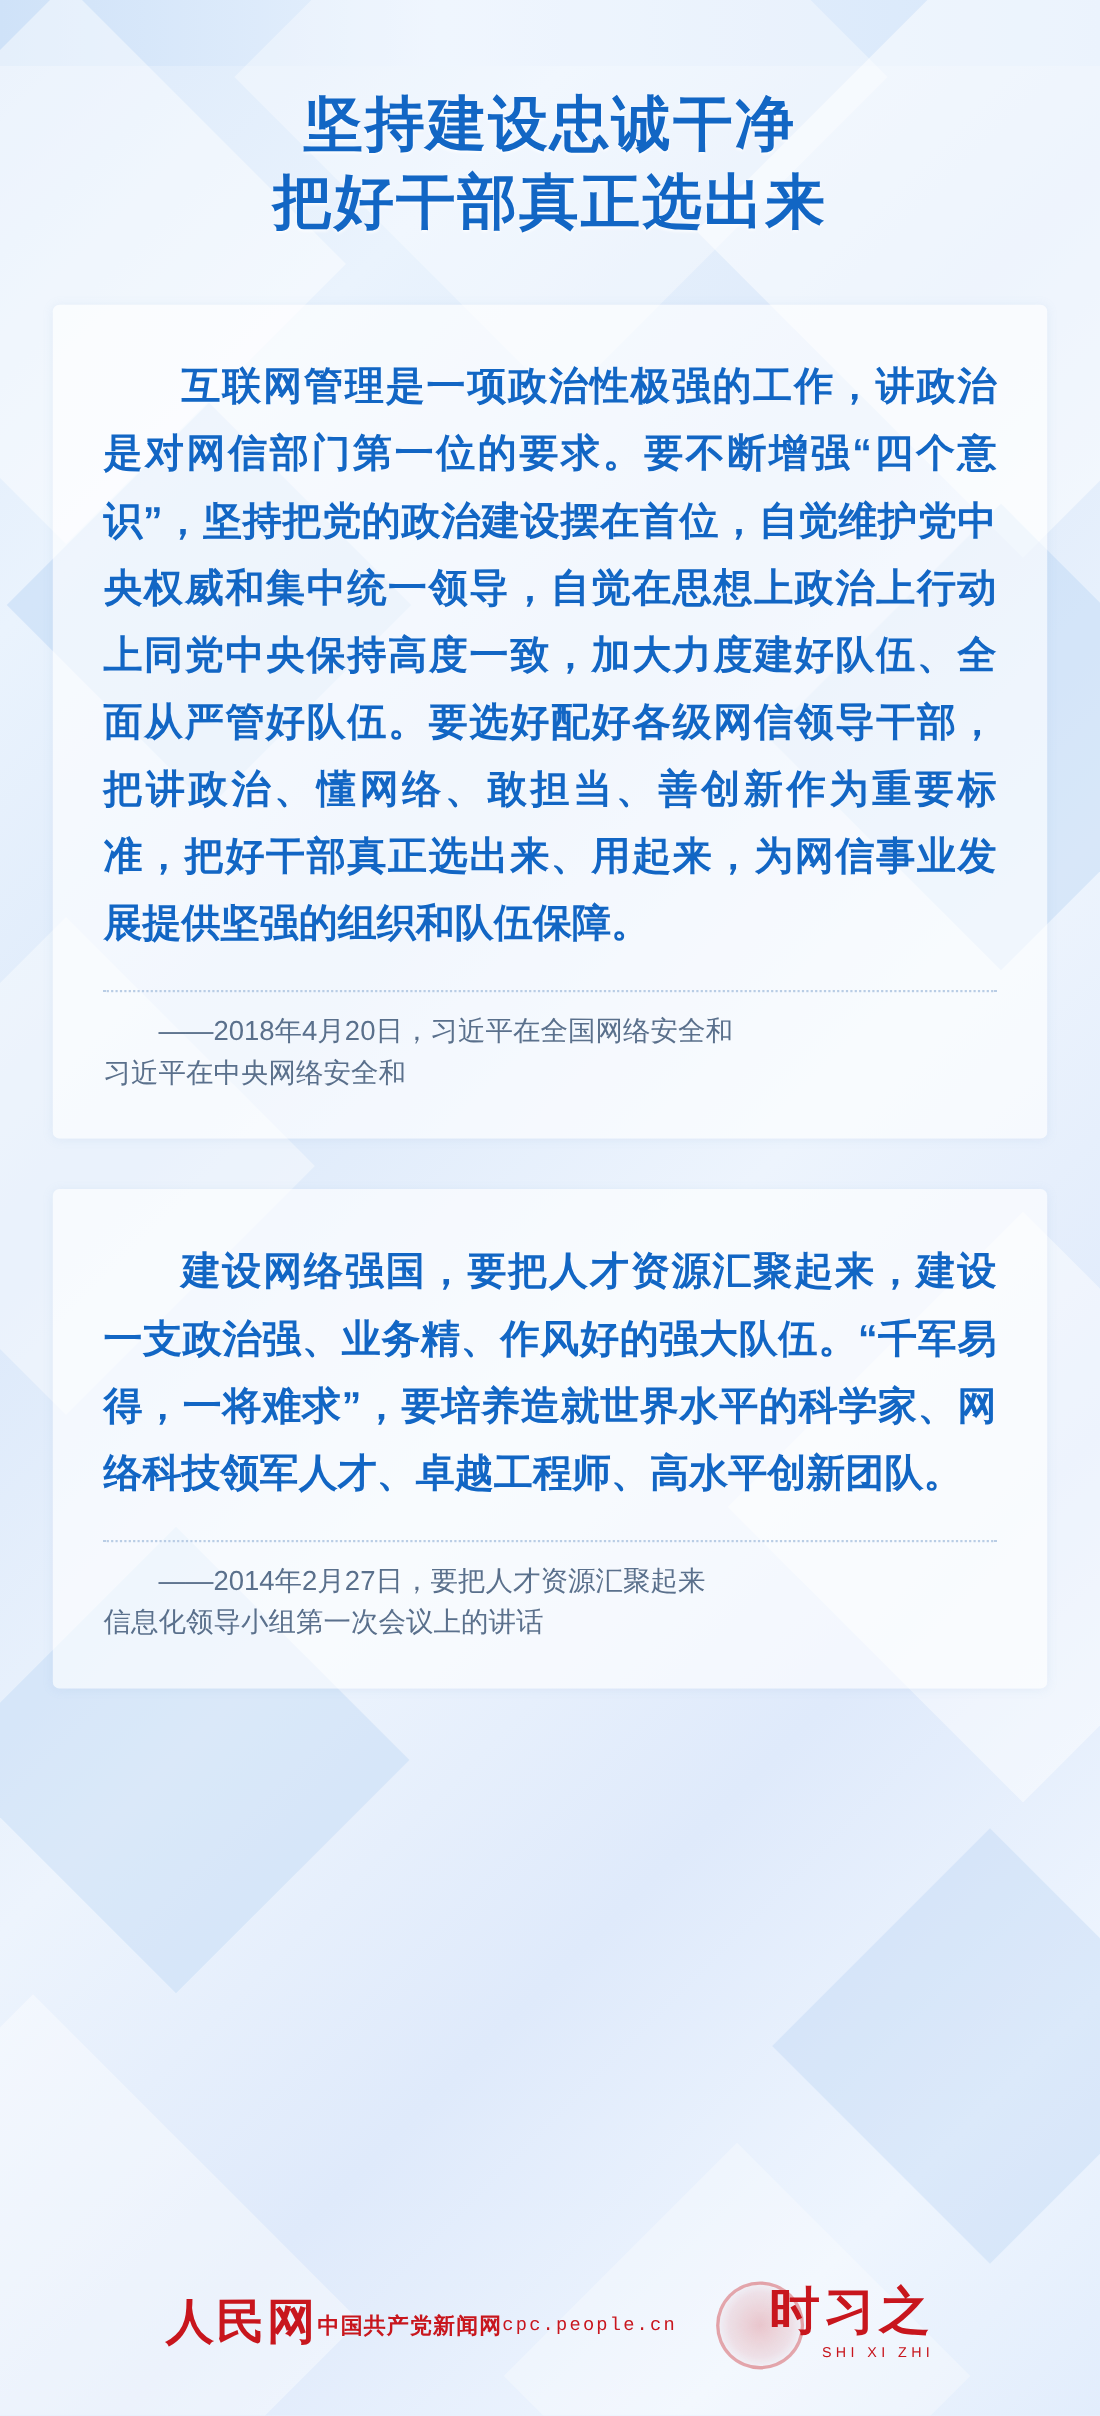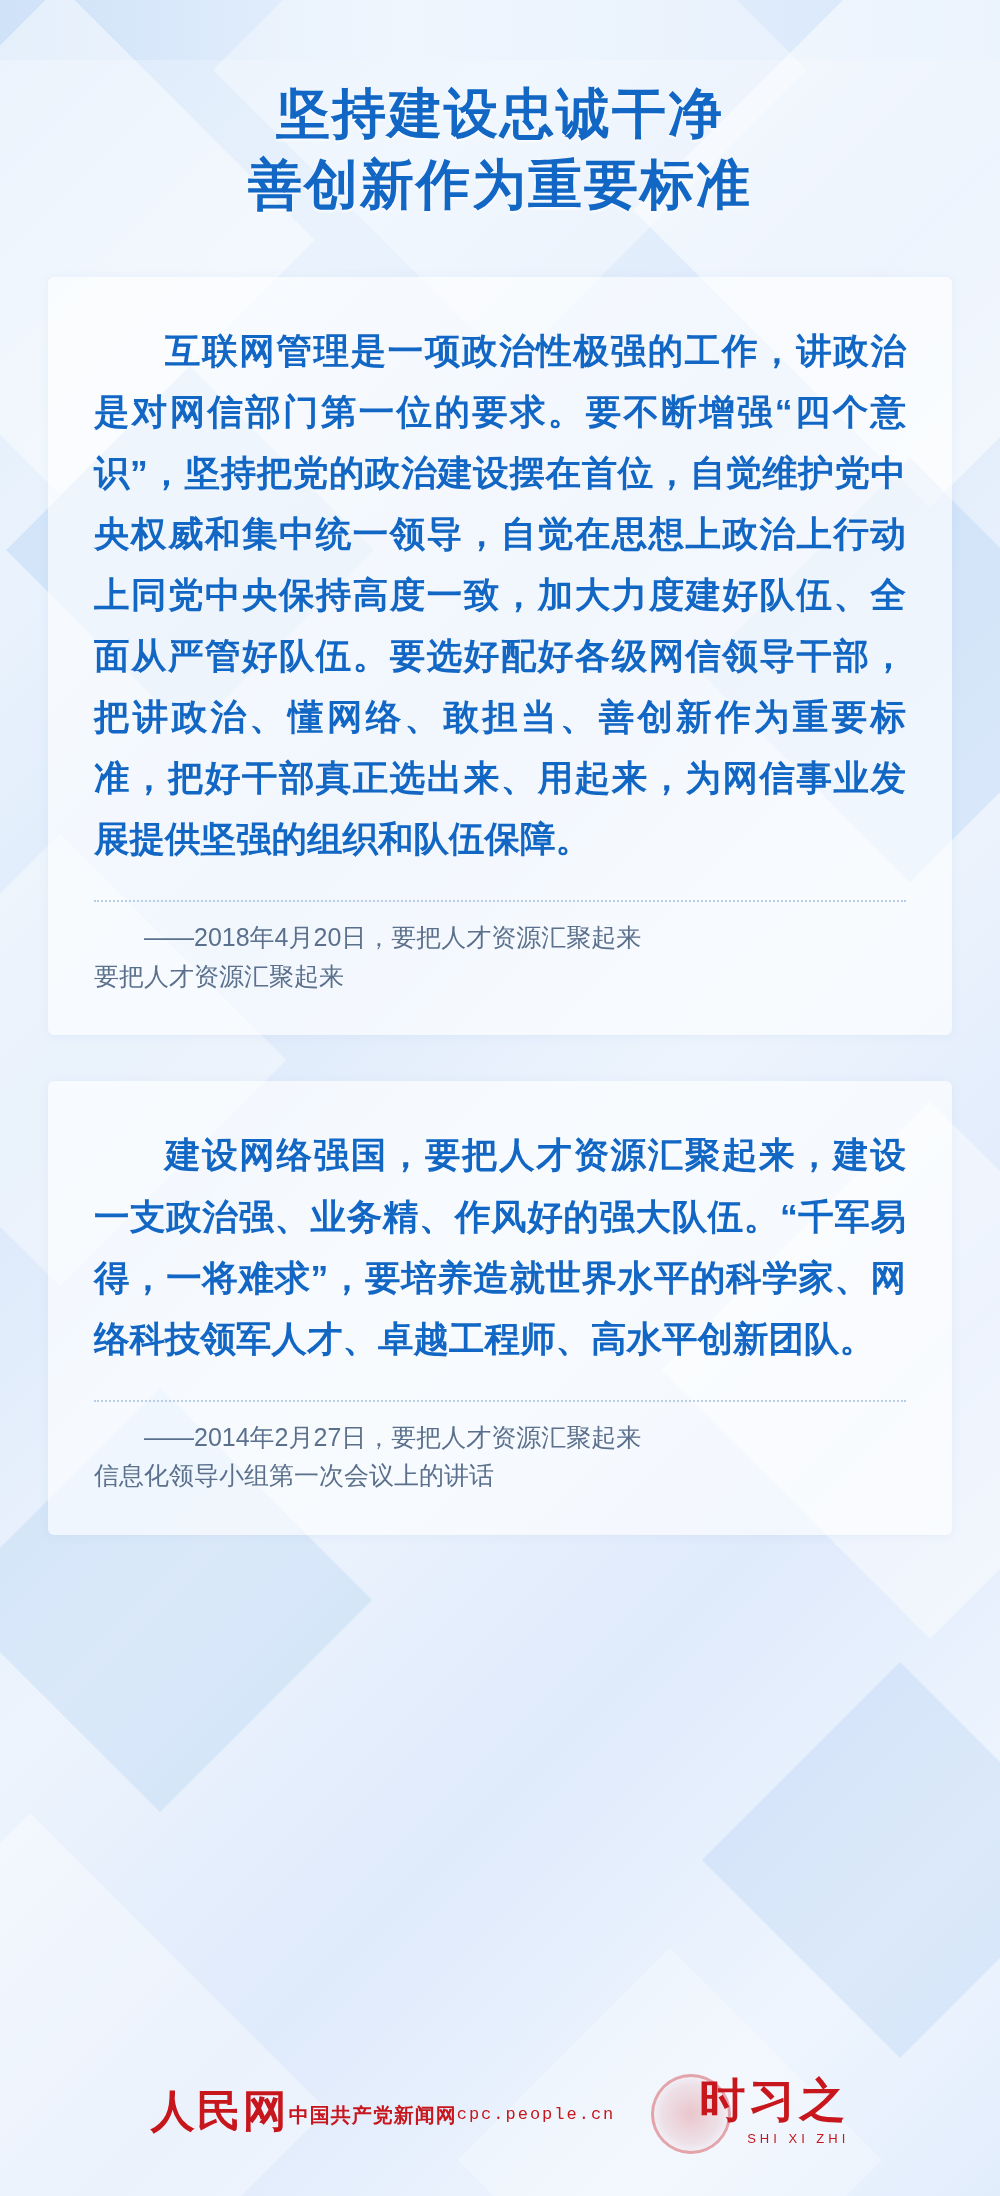--- a/index.html
+++ b/index.html
@@ -191,31 +191,31 @@
   <div class="deco d6"></div>
   <div class="deco d3"></div>
   <div class="deco d7"></div>
   <div class="deco d4"></div>
   <div class="deco d8"></div>
   <div class="deco d10"></div>
   <div class="deco d11"></div>
 
   <h1 class="title">
     <span class="line">坚持建设忠诚干净</span>
-    <span class="line">善创新作为重要标准</span>
+    <span class="line">把好干部真正选出来</span>
   </h1>
 
   <div class="cards">
 
     <div class="card">
       <p class="quote">互联网管理是一项政治性极强的工作，讲政治是对网信部门第一位的要求。要不断增强“四个意识”，坚持把党的政治建设摆在首位，自觉维护党中央权威和集中统一领导，自觉在思想上政治上行动上同党中央保持高度一致，加大力度建好队伍、全面从严管好队伍。要选好配好各级网信领导干部，把讲政治、懂网络、敢担当、善创新作为重要标准，把好干部真正选出来、用起来，为网信事业发展提供坚强的组织和队伍保障。</p>
       <hr class="divider">
       <p class="source">
-        <span class="src-line1">——2018年4月20日，要把人才资源汇聚起来</span>
-        <span class="src-line2">要把人才资源汇聚起来</span>
+        <span class="src-line1">——2018年4月20日，习近平在全国网络安全和</span>
+        <span class="src-line2">习近平在中央网络安全和</span>
       </p>
     </div>
 
     <div class="card">
       <p class="quote">建设网络强国，要把人才资源汇聚起来，建设一支政治强、业务精、作风好的强大队伍。“千军易得，一将难求”，要培养造就世界水平的科学家、网络科技领军人才、卓越工程师、高水平创新团队。</p>
       <hr class="divider">
       <p class="source">
         <span class="src-line1">——2014年2月27日，要把人才资源汇聚起来</span>
         <span class="src-line2">信息化领导小组第一次会议上的讲话</span>
       </p>

